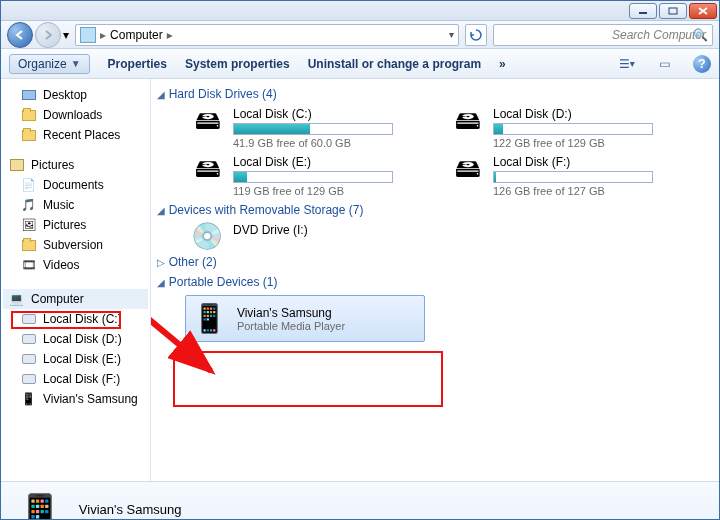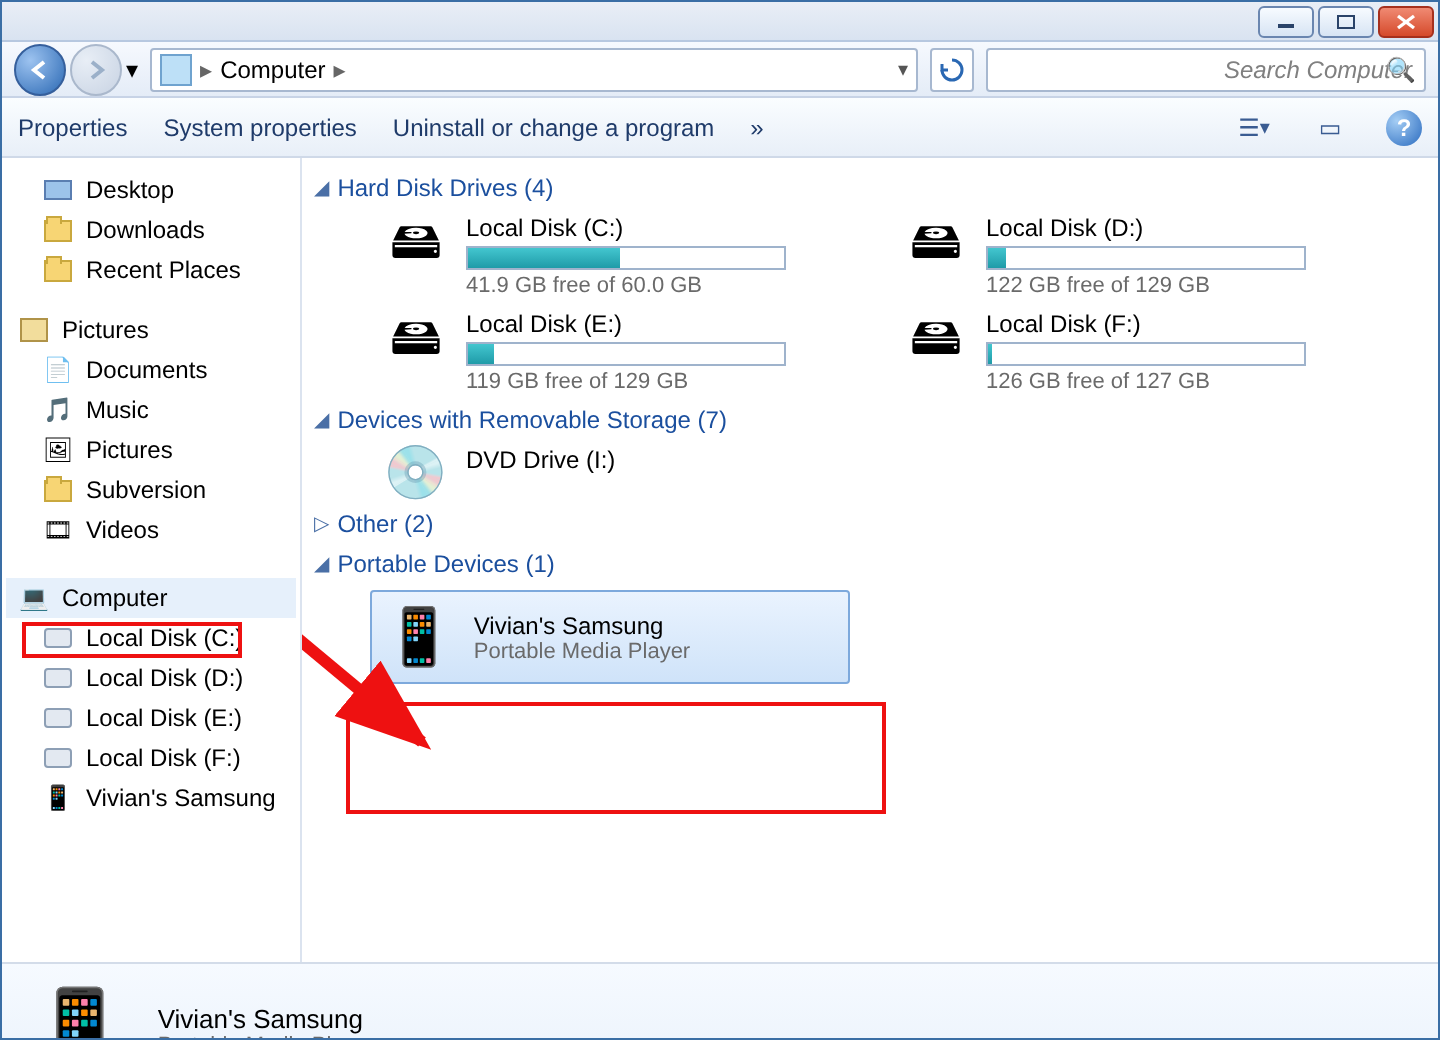--- a/index.html
+++ b/index.html
@@ -24,21 +24,21 @@
 .refresh { width:22px; height:22px; border:1px solid #a7b8d0; background:#fff; display:flex;align-items:center;justify-content:center; border-radius:2px;}
 .search { width:220px; height:22px; background:#fff; border:1px solid #a7b8d0; border-radius:2px; display:flex; align-items:center; padding:0 6px; color:#808080; font-style:italic; position:relative;justify-content:flex-end;}
 .search .mag { position:absolute; right:4px; color:#4b6fa4; font-style:normal;}
 
 
 .toolbar { height:30px; background:linear-gradient(#fafdff,#e8eff8); border-bottom:1px solid #cfd9e8; display:flex; align-items:center; padding:0 8px; gap:18px; color:#1f3b6a;}
 .organize { background:linear-gradient(#eaf2fb,#d0deef); border:1px solid #9cb4d5; border-radius:3px; padding:2px 8px; display:flex; align-items:center; gap:4px; color:#163a6b;}
 .toolbar .spacer{flex:1;}
 .viewbtn { width:20px;height:18px; border:1px solid transparent; display:flex;align-items:center;justify-content:center; color:#3a5c92;}
 .toolbar .chev{font-size:10px;color:#3a5c92;}
-.toolbar .item{ color:#1f3b6a; }
+.toolbar .item{ color:#1f3b6a;font-weight:bold; }
 .help { width:18px;height:18px;border-radius:50%;background:radial-gradient(circle at 30% 30%,#a5cef5,#2a6bbf);color:#fff;display:flex;align-items:center;justify-content:center;font-weight:bold;}
 
 
 .main { display:flex; height:402px; }
 .sidebar { width:150px; border-right:1px solid #dbe3ef; padding:6px 2px; overflow:hidden;}
 .side-item { display:flex; align-items:center; gap:6px; padding:2px 6px 2px 18px; color:#000; white-space:nowrap;}
 .side-item.root{padding-left:6px;}
 .side-item .ico{ width:16px;height:16px; display:inline-flex;align-items:center;justify-content:center;}
 .side-item.libhead{ padding-left:6px; margin-top:10px;}
 .side-item.sel { background:#e6f0fb; }
@@ -130,20 +130,24 @@
         <path d="M1 3 L1 6 L4 6" fill="none" stroke="#2a68b3" stroke-width="1.5"></path>
       </svg>
     </div>
   <div class="search">
     <span>Search Computer</span>
     <span class="mag">🔍</span>
   </div>
 </div>
 
 <div class="toolbar">
+  <div class="organize">
+      <span>Organize</span>
+      <span class="chev">▼</span>
+    </div>
   <span class="item">Properties</span>
   <span class="item">System properties</span>
   <span class="item">Uninstall or change a program</span>
   <span class="item">»</span>
   <div class="spacer"></div>
   <div class="viewbtn">☰<span class="chev">▾</span></div>
   <div class="viewbtn">▭</div>
   <div class="help">?</div>
 </div>
 

